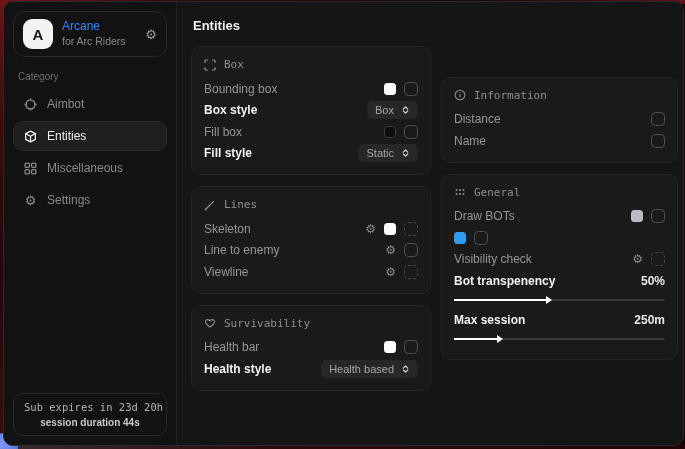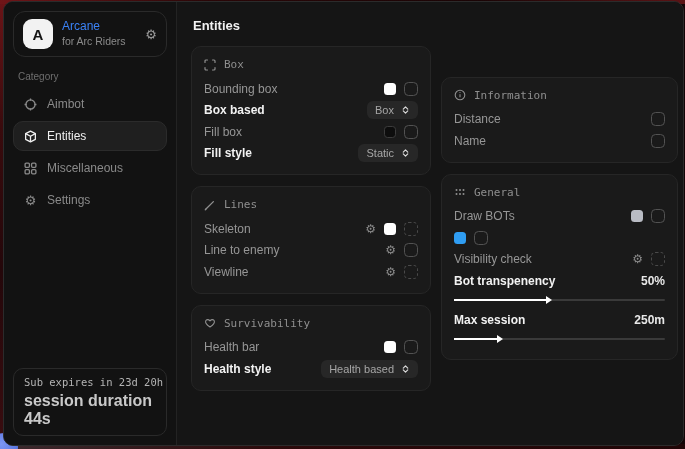--- a/index.html
+++ b/index.html
@@ -37,23 +37,23 @@
   .brand-sub{font-size:10.5px;color:#8b8b8b;margin-top:3px;}
   .brand-gear{margin-left:auto;color:#9a9a9a;font-size:13px;cursor:pointer;}
 
   .category{font-size:10px;color:#6e6e6e;margin:14px 5px 7px;}
   .nav-item{display:flex;align-items:center;gap:10px;padding:7px 10px;border-radius:10px;
     color:#8a8a8a;font-size:12px;margin-bottom:2px;border:1px solid transparent;cursor:pointer;}
   .nav-item.active{background:#1f1f1f;color:#efefef;border:1px solid #2b2b2b;}
   .nav-item svg{flex:0 0 auto;}
   .nav-gear{font-size:13px;line-height:1;width:13px;text-align:center;}
 
-  .sidebar-footer{margin-top:auto;border:1px solid #2a2a2a;border-radius:10px;padding:7px 10px;}
+  .sidebar-footer{margin-top:auto;border:1px solid #2a2a2a;border-radius:10px;padding:7px 10px;text-align:center;}
   .footer-line1{font-family:"DejaVu Sans Mono", monospace;font-size:10.5px;color:#b4b4b4;white-space:nowrap;}
-  .footer-line2{font-size:16px;color:#c9c9c9;font-weight:700;margin-top:4px;}
+  .footer-line2{font-size:10px;color:#c9c9c9;font-weight:700;margin-top:4px;}
 
   
   .main{flex:1;background:#151515;padding:11px 14px;display:flex;flex-direction:column;box-sizing:border-box;}
   .main-title{font-size:13px;font-weight:700;color:#f2f2f2;margin:5px 2px 13px;}
   .columns{display:flex;gap:10px;align-items:center;}
   .col{display:flex;flex-direction:column;gap:11px;box-sizing:border-box;}
   .col-left{width:240px;}
   .col-right{width:237px;}
 
   .panel{background:#1a1a1a;border:1px solid #262626;border-radius:10px;padding:9px 12px 10px;box-sizing:border-box;}
@@ -153,21 +153,21 @@
               <path d="M1 3.5V2a1 1 0 0 1 1-1h1.5M8.5 1H10a1 1 0 0 1 1 1v1.5M11 8.5V10a1 1 0 0 1-1 1H8.5M3.5 11H2a1 1 0 0 1-1-1V8.5"></path>
             </svg>
             <span>Box</span>
           </div>
           <div class="row">
             <span class="row-label">Bounding box</span>
             <span class="swatch" style="background: rgb(255, 255, 255);"></span>
             <span class="checkbox"></span>
           </div>
           <div class="row">
-            <span class="row-label bright">Box based</span>
+            <span class="row-label bright">Box style</span>
             <span class="select">
               <span>Box</span>
               <svg width="9" height="10" viewBox="0 0 10 10" fill="none" stroke="currentColor" stroke-width="1.3" stroke-linecap="round" stroke-linejoin="round">
                 <path d="M2.5 4 5 1.5 7.5 4M2.5 6 5 8.5 7.5 6"></path>
               </svg>
             </span>
           </div>
           <div class="row">
             <span class="row-label">Fill box</span>
             <span class="swatch bordered" style="background: rgb(13, 13, 13);"></span>

